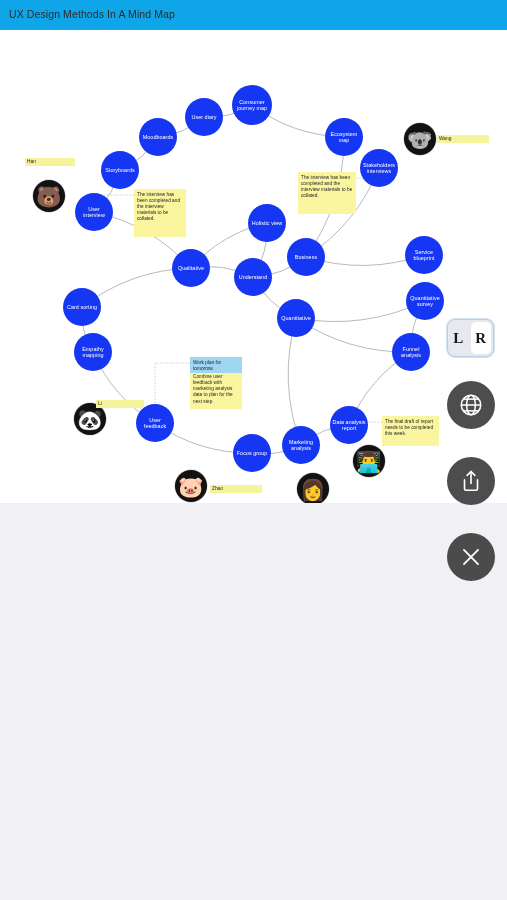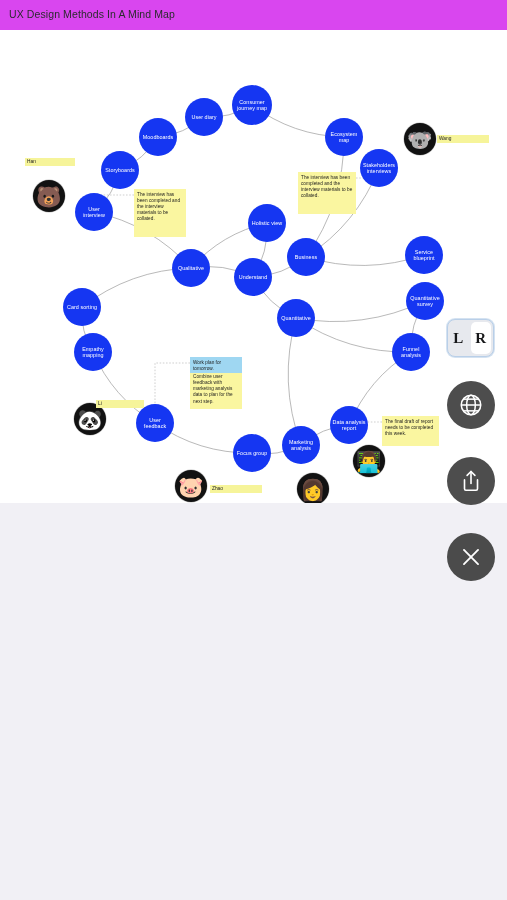--- a/index.html
+++ b/index.html
@@ -7,21 +7,21 @@
     width: 507px; height: 900px;
     background: #f1f0f5;
     font-family: "Liberation Sans", sans-serif;
     overflow: hidden;
   }
   #app { position: relative; width: 507px; height: 900px; }
 
   
   .header {
     position: absolute; left: 0; top: 0; width: 507px; height: 30px;
-    background: #d946ef;
+    background: #0ea5e9;
   }
   .header-title {
     position: absolute; left: 9px; top: 8px;
     font-size: 10.5px; color: #2b2b2e; letter-spacing: .1px;
     white-space: nowrap;
   }
 
   
   .canvas {
     position: absolute; left: 0; top: 30px; width: 507px; height: 473px;

